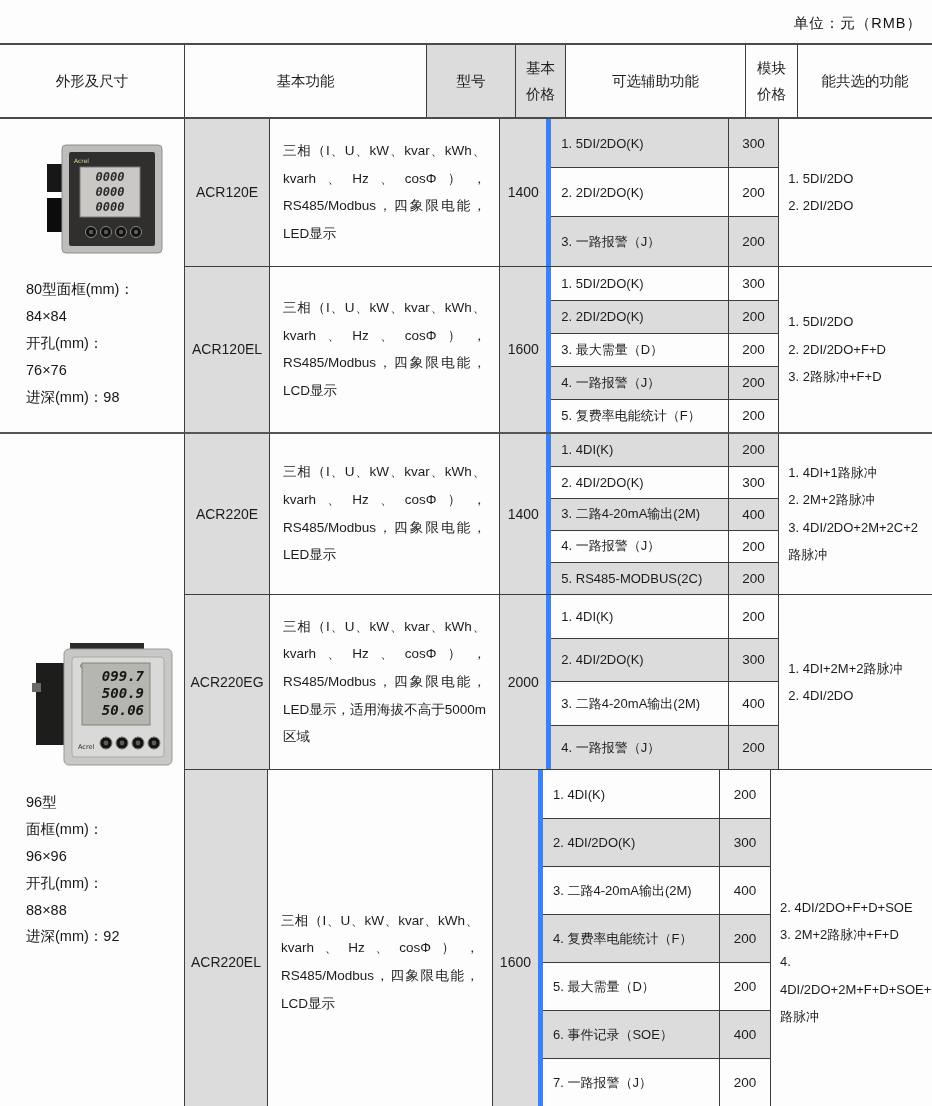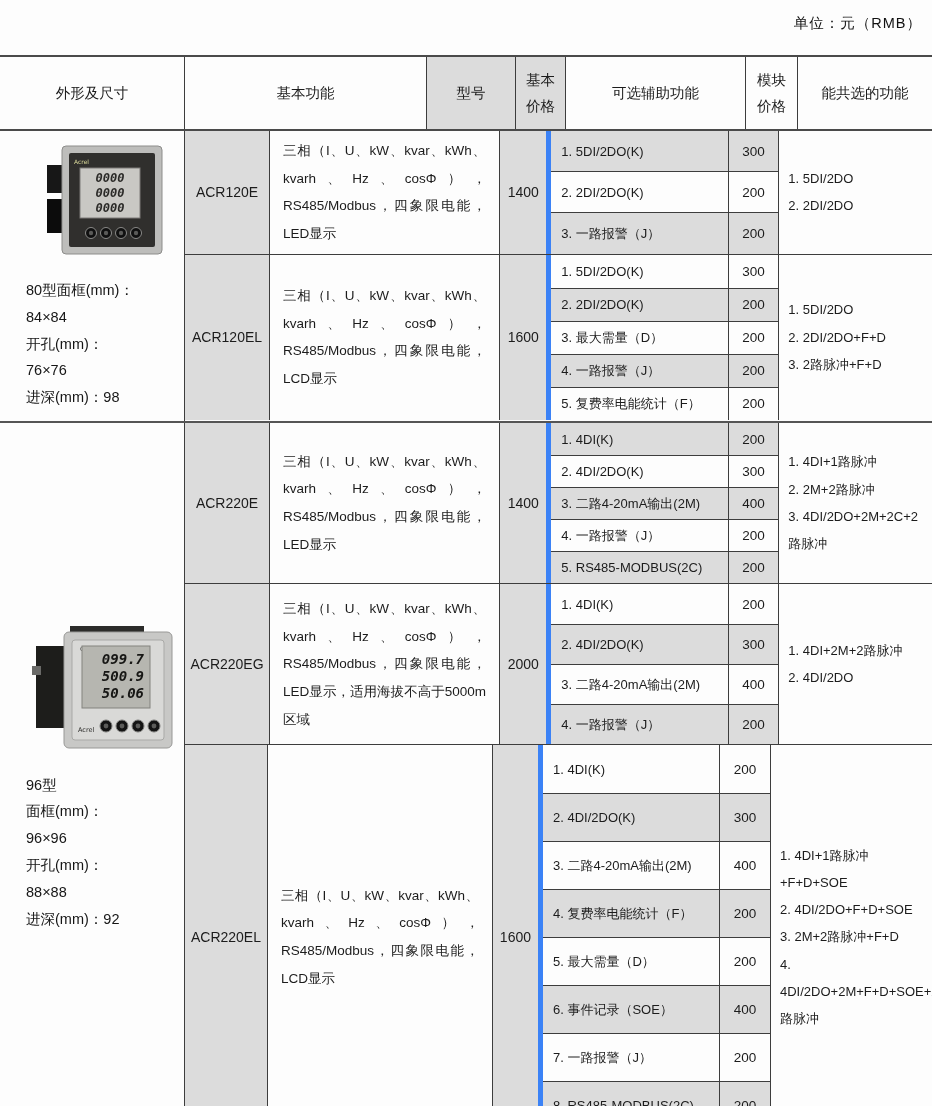--- a/index.html
+++ b/index.html
@@ -1,20 +1,20 @@
 <!DOCTYPE html>
 <html style="--shaded: #dcdcdc;"><head>
 <meta charset="utf-8">
 <style>
   * { margin:0; padding:0; box-sizing:border-box; }
   html,body { background:#ffffff; }
   body { font-family:"Liberation Sans","DejaVu Sans",sans-serif; color:#1c1c1c; }
   .page { width:932px; height:1106px; background:#fdfdfd; position:relative; overflow:hidden; }
 
-  .unit-label { text-align:right; padding:14px 10px 22px 0; font-size:14.5px; letter-spacing:1px; color:#111; }
+  .unit-label { text-align:right; padding:14px 10px 10px 0; font-size:14.5px; letter-spacing:1px; color:#111; }
 
   .price-table { width:932px; border-top:2px solid #4a4a4a; border-bottom:3px solid #9a9a9a; }
 
   
   .thead { display:flex; height:74px; border-bottom:2px solid #4a4a4a; align-items:stretch; font-size:14.5px; }
   .th { display:flex; align-items:center; justify-content:center; text-align:center; line-height:1.8; }
   .th + .th { border-left:1px solid #3d3d3d; }
   .th-shape { width:184px; }
   .th-model { width:89px; background:var(--shaded); }
   .th-func  { width:242px; }
@@ -29,21 +29,21 @@
 
   .col-shape { width:184px; display:flex; flex-direction:column; align-items:flex-start; justify-content:center; padding:10px 0 10px 26px; }
   .meter { margin:0 auto 14px auto; }
   .dims { font-size:14.5px; line-height:1.85; color:#161616; }
 
   .sections { width:748px; display:flex; flex-direction:column; border-left:1px solid #3d3d3d; }
   .section { display:flex; align-items:stretch; }
   .section + .section { border-top:1px solid #3d3d3d; }
 
   .col-model { width:89px; background:var(--shaded); display:flex; align-items:center; justify-content:center; font-size:14px; }
-  .col-func  { width:242px; border-left:1px solid #3d3d3d; display:flex; align-items:center; padding:6px 13px; }
+  .col-func  { width:242px; border-left:1px solid #3d3d3d; display:flex; align-items:center; padding:18px 13px; }
   .func-text { font-size:13.5px; line-height:2.05; text-align:justify; width:100%; }
   .col-price { width:50px; border-left:1px solid #3d3d3d; background:var(--shaded); display:flex; align-items:center; justify-content:center; font-size:14px; }
   .aux-col   { width:232px; border-left:5px solid #3b82f6; display:flex; flex-direction:column; }
   .aux-row   { display:flex; align-items:stretch; flex:1; }
   .aux-row + .aux-row { border-top:1px solid #3d3d3d; }
   .aux-row.shaded { background:var(--shaded); }
   .aux-label { width:180px; display:flex; align-items:center; padding-left:10px; font-size:13px; }
   .aux-price { width:52px; border-left:1px solid #3d3d3d; display:flex; align-items:center; justify-content:center; font-size:13.5px; }
   .col-cosel { width:162px; border-left:1px solid #3d3d3d; display:flex; flex-direction:column; justify-content:center; padding:6px 2px 6px 9px; }
   .coselect-item { font-size:13px; line-height:2.1; }
@@ -292,21 +292,20 @@
                 <div class="aux-row">
                   <div class="aux-label">7. 一路报警（J）</div>
                   <div class="aux-price">200</div>
                 </div>
                 <div class="aux-row shaded">
                   <div class="aux-label">8. RS485-MODBUS(2C)</div>
                   <div class="aux-price">200</div>
                 </div>
               </div>
               <div class="col-cosel">
-                <div class="coselect-item">1. 4DI+1路脉冲+F+D+SOE</div>
                 <div class="coselect-item">2. 4DI/2DO+F+D+SOE</div>
                 <div class="coselect-item">3. 2M+2路脉冲+F+D</div>
                 <div class="coselect-item">4. 4DI/2DO+2M+F+D+SOE+2C+2路脉冲</div>
               </div>
             </div>
           </div>
         </div>
       </div>
   </div>
 </div>

